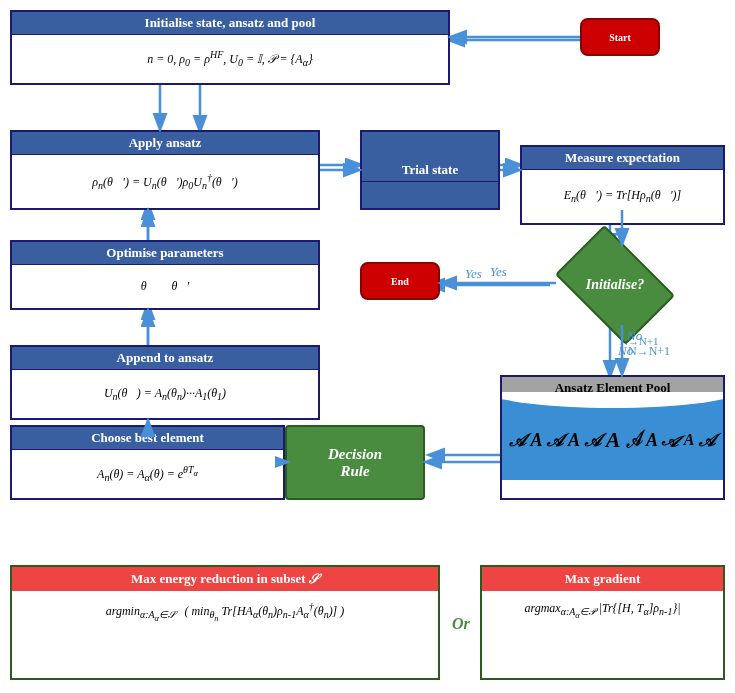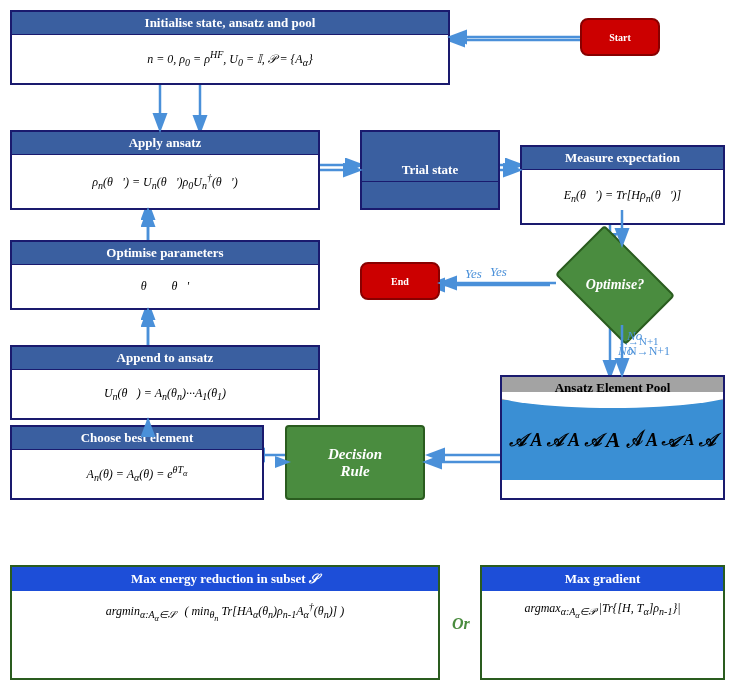--- a/index.html
+++ b/index.html
@@ -146,21 +146,21 @@
       z-index: 1;
     }
 
     
     .bottom-box {
       position: absolute;
       border: 2px solid #2a5c1f;
       background: white;
     }
     .bottom-box-title {
-      background: #1d4ed8;
+      background: #ef4444;
       color: white;
       font-size: 13px;
       font-weight: bold;
       text-align: center;
       padding: 4px;
     }
     .bottom-box-content {
       background: white;
       color: black;
       padding: 6px 8px;
@@ -267,36 +267,36 @@
     <i>θ⃗ ⟶ θ⃗'</i>
   </div>
 </div>
 
 <div class="diamond-container" style="left:555px; top:245px; width:120px; height:80px;">
   <div class="diamond" style="position:absolute; top:5px; left:10px;
     width:100px; height:70px; background:#4a8c3f; border:2px solid #2a5c1f;
     transform:rotate(45deg); border-radius:4px;">
   </div>
   <div class="diamond-label">
-    <span>Optimise?</span>
+    <span>Initialise?</span>
   </div>
 </div>
 
 <div class="btn-red" style="left:360px; top:262px; width:80px; height:38px;">
   <span>End</span>
 </div>
 
 <div class="box" style="left:10px; top:345px; width:310px; height:75px;">
   <div class="box-title">Append to ansatz</div>
   <div class="box-content">
     <i>U<sub>n</sub>(θ⃗) = A<sub>n</sub>(θ<sub>n</sub>)···A<sub>1</sub>(θ<sub>1</sub>)</i>
   </div>
 </div>
 
-<div class="box" style="left:10px; top:425px; width:254px; height:75px;">
+<div class="box" style="left:10px; top:425px; width:275px; height:75px;">
   <div class="box-title">Choose best element</div>
   <div class="box-content">
     <i>A<sub>n</sub>(θ) = A<sub>α</sub>(θ) = e<sup>θT<sub>α</sub></sup></i>
   </div>
 </div>
 
 <div class="decision-rule" style="left:285px; top:425px; width:140px; height:75px; border-radius:4px;">
   <span>Decision<br>Rule</span>
 </div>
 

